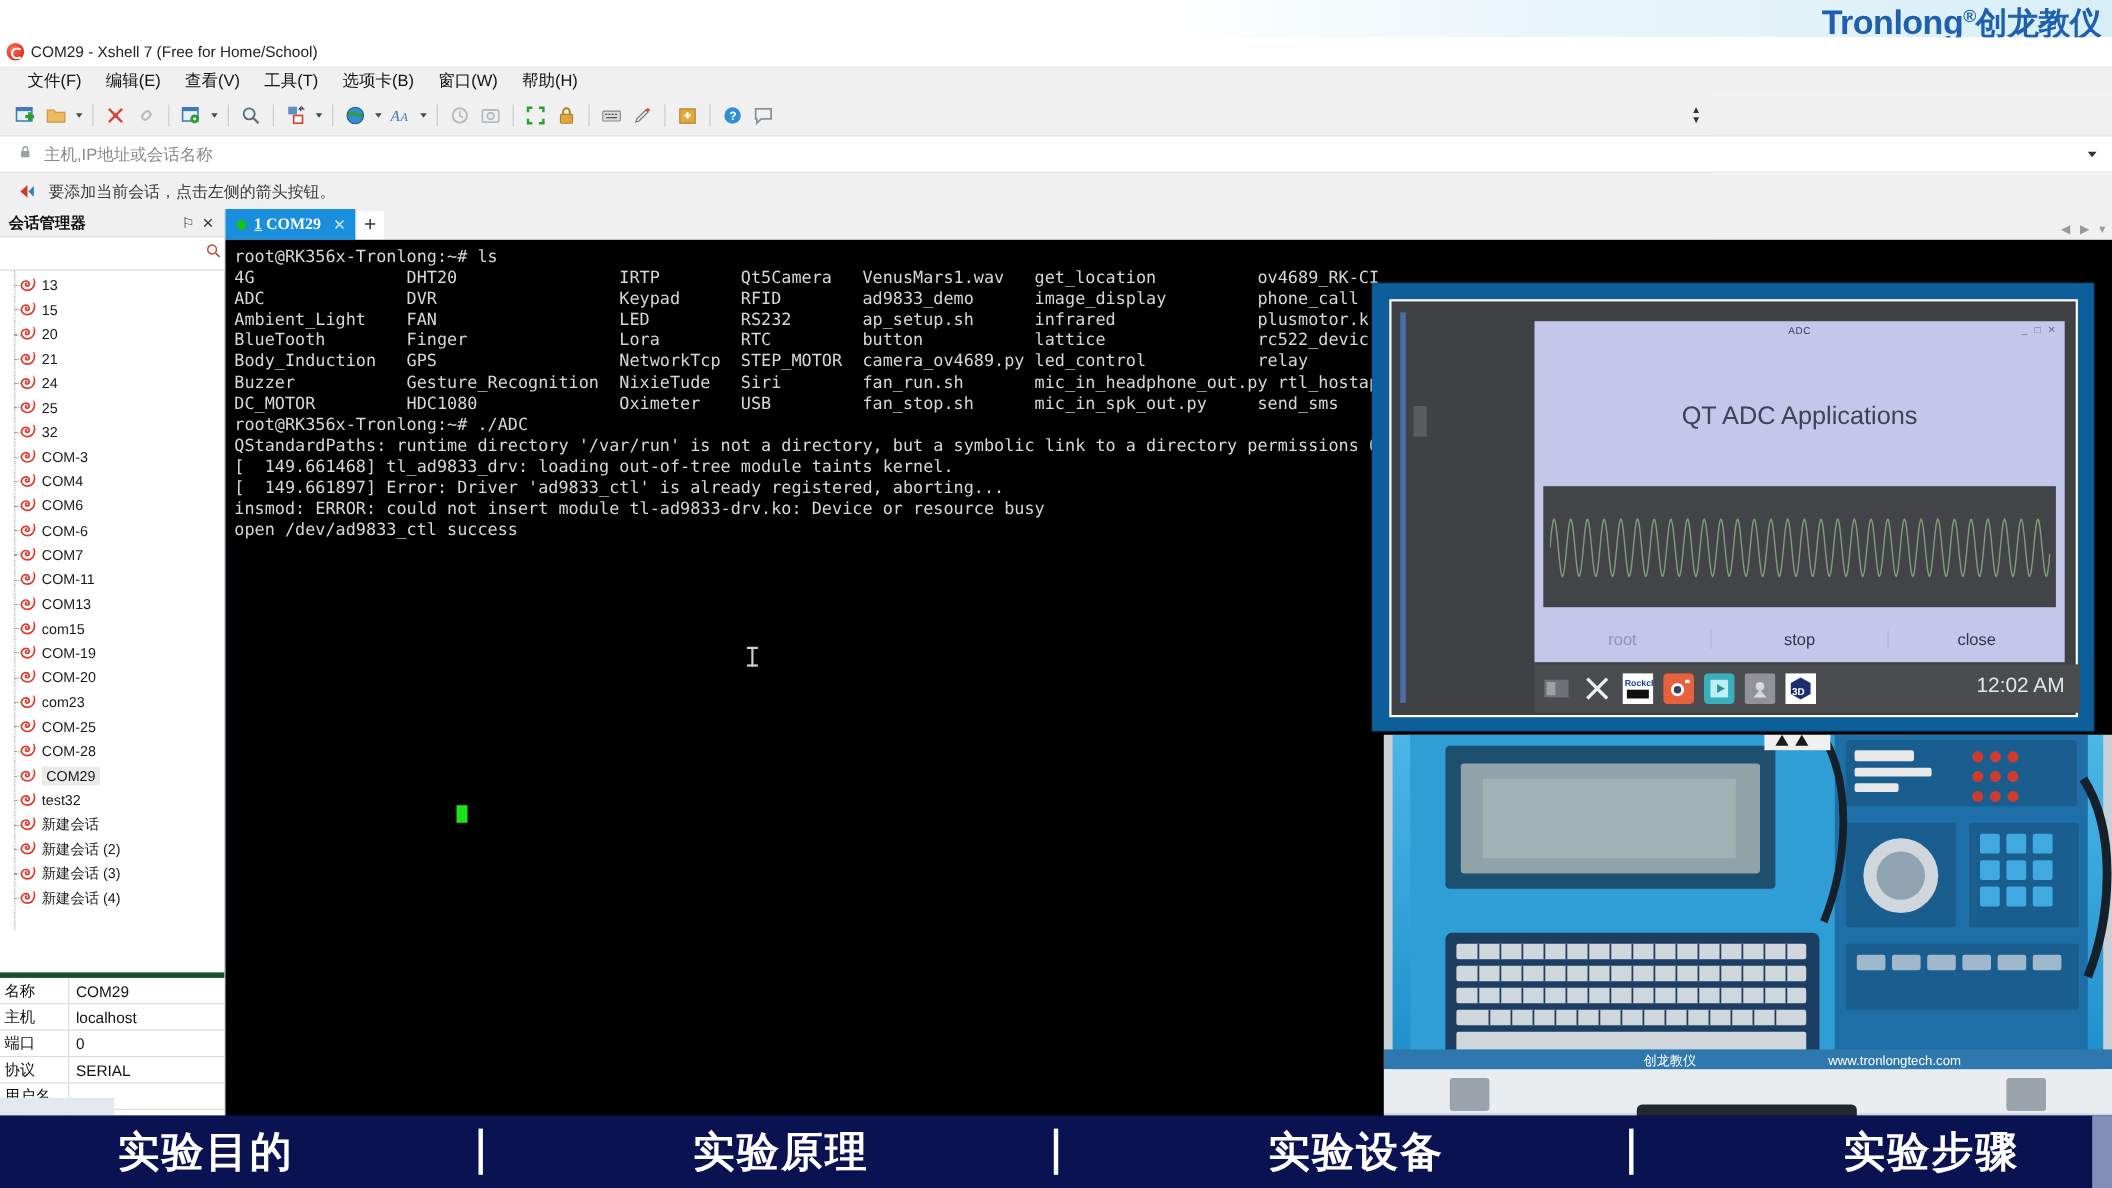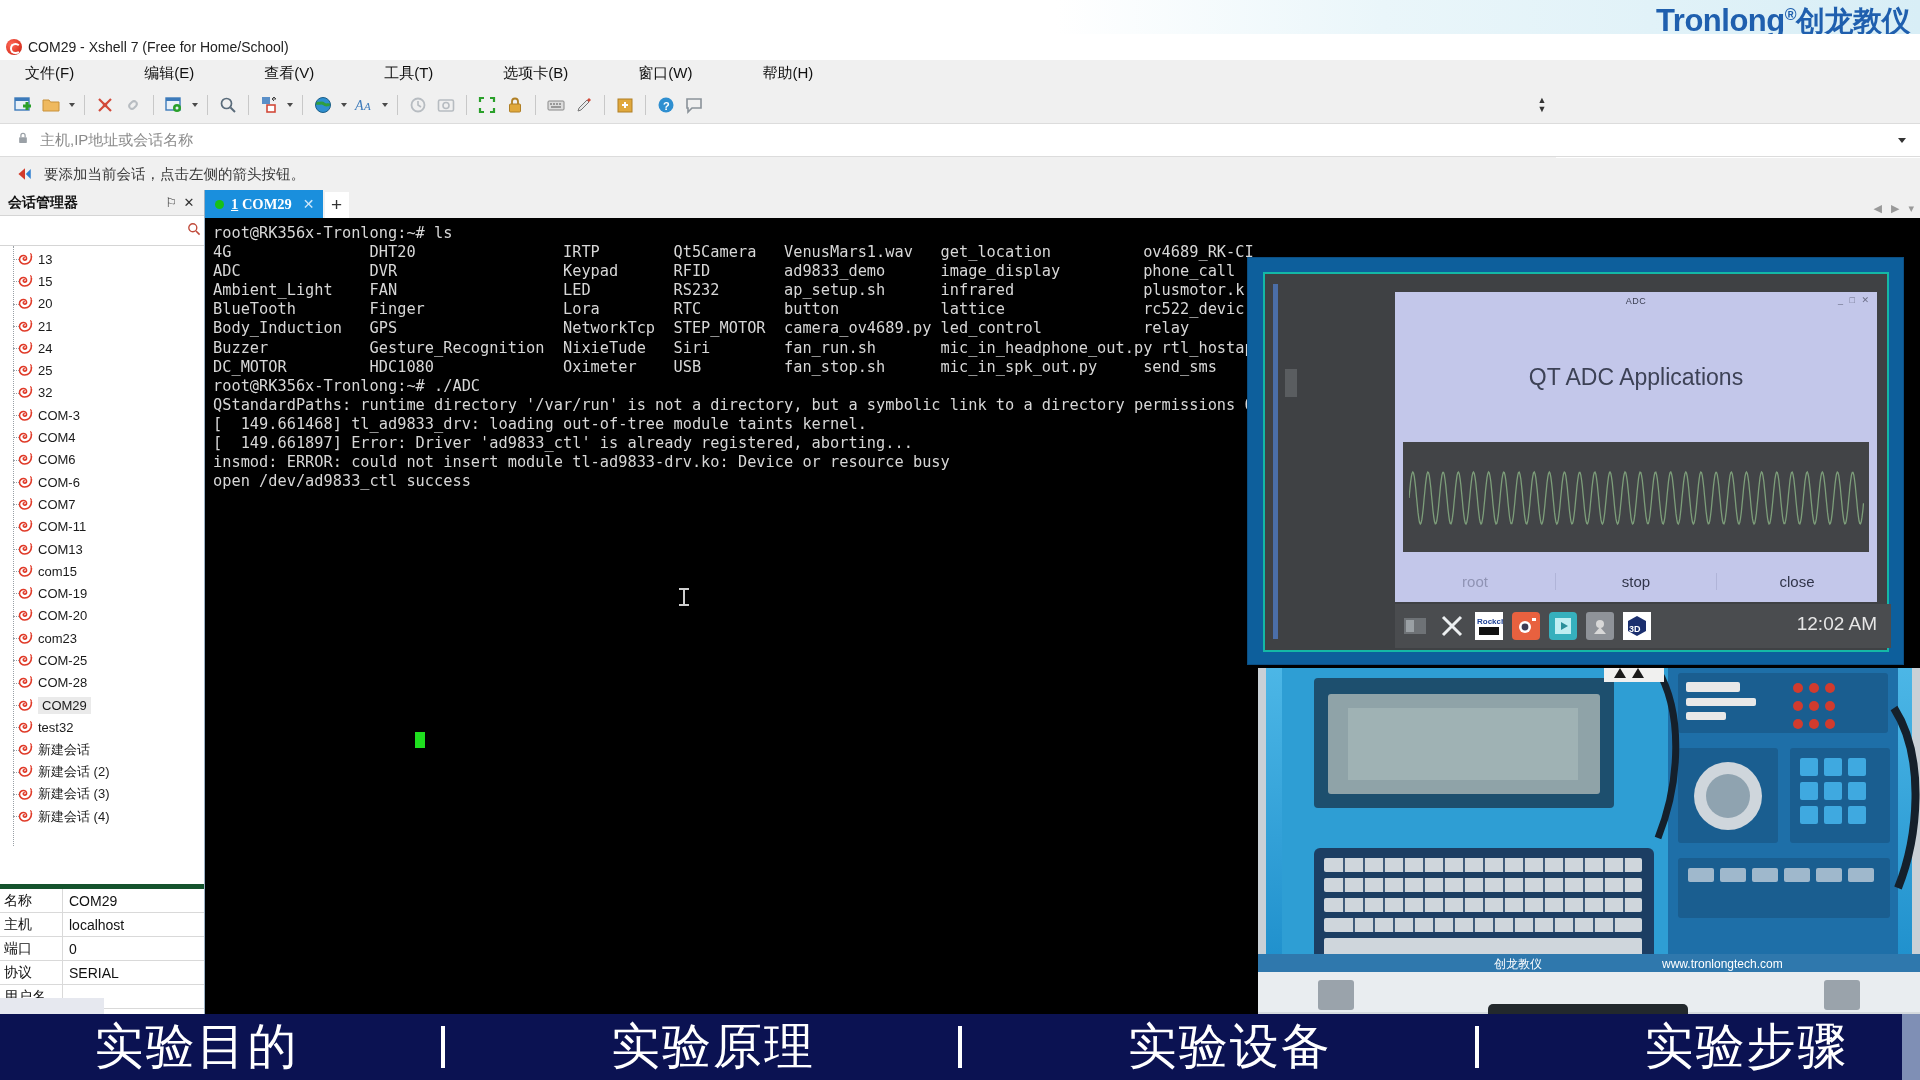--- a/index.html
+++ b/index.html
@@ -47,21 +47,21 @@
   }
   #xshell-icon:after{
     content:""; position:absolute; left:4px; top:4px; width:7px; height:7px;
     border-radius:50%; border:2px solid #ffffff; border-right-color:transparent;
   }
   #title-text{ font-size:14px; color:#222; }
 
   
   #menu-bar{
     position:absolute; left:0; top:26px; width:1920px; height:27px;
-    background:#f0f0f0; display:flex; align-items:center; padding-left:14px;gap:48px;
+    background:#f0f0f0; display:flex; align-items:center; padding-left:14px;
   }
   .menu-item{
     font-size:15px; color:#111; padding:2px 11px; cursor:default; white-space:nowrap;
   }
 
   
   #toolbar{
     position:absolute; left:0; top:53px; width:1920px; height:36px;
     background:#f0f0f0; display:flex; align-items:center; padding-left:10px; gap:2px;
   }
@@ -204,21 +204,21 @@
 
   
   #video-adc{
     position:absolute; left:1248px; top:224px; width:655px; height:406px;
     background:#0d5f9c;
     box-shadow:0 0 0 1px #0b4f84;
   }
   #adc-screen{
     position:absolute; left:15px; top:14px; width:626px; height:380px;
     background:#3f4144;
-    border:2px solid #14b8a6;
+    border:2px solid #ffffff;
   }
   #adc-leftbar{
     position:absolute; left:8px; top:10px; width:5px; height:355px; background:#4b6ea8;
   }
   #adc-taskmini{
     position:absolute; left:20px; top:95px; width:12px; height:28px; background:#5a5d60;
   }
   #adc-app{
     position:absolute; left:130px; top:18px; width:482px; height:310px;
     background:#c3c7ea;
@@ -261,21 +261,21 @@
   #video-hw{
     position:absolute; left:1258px; top:634px; width:662px; height:380px;
     overflow:hidden; background:#cfd5da;
   }
 
   
   #bottom-nav{
     position:absolute; left:0; bottom:0; width:1920px; height:66px;
     background:#0b1252; display:flex; align-items:center; justify-content:space-around;
   }
-  .nav-item{ font-size:49px; color:#ffffff; font-weight:normal; letter-spacing:2px;margin-left:23px; }
+  .nav-item{ font-size:38px; color:#ffffff; font-weight:bold; letter-spacing:2px;margin-left:23px; }
   .nav-sep{ width:4px; height:42px; background:#ffffff; }
   #bottom-nav-right-edge{
     position:absolute; right:0; bottom:0; width:18px; height:66px; background:#7f8fb5;
   }
   #bottom-left-tag{
     position:absolute; left:0; bottom:66px; width:104px; height:16px; background:#e6e8ef;
   }
 </style>
 </head>
 <body>

